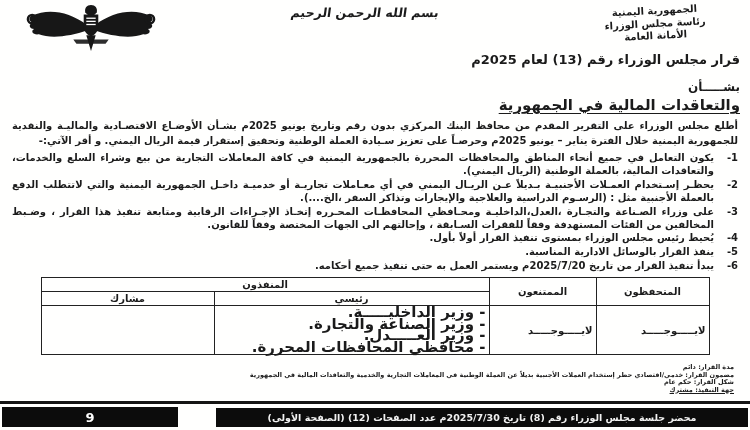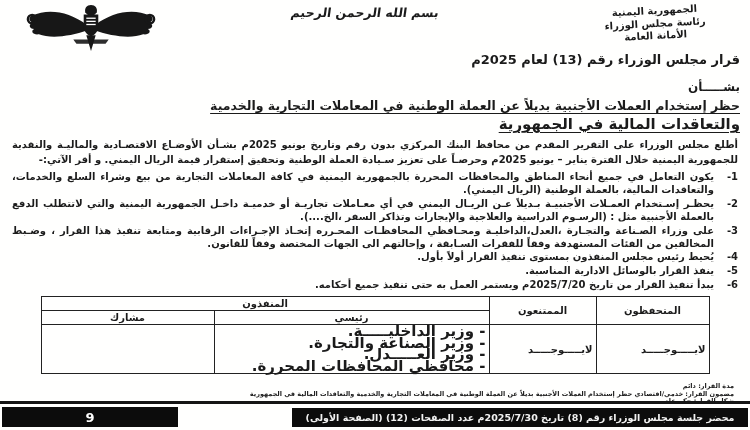--- a/index.html
+++ b/index.html
@@ -34,21 +34,21 @@
   table.vote th { font-weight:bold; text-align:center; height:14px; }
   td.noexist { font-size:10px; }
   td.plist { vertical-align:middle; padding:3px 40px 3px 4px; }
   td.plist div { font-size:15px; line-height:11.5px; white-space:nowrap; }
   
   .footnotes { margin:9px 6px 0 0; text-align:right; font-size:6.5px; line-height:7.5px; font-weight:bold; }
   .footnotes .fn4 { text-decoration:underline; }
   
   .bottom { position:absolute; left:0; right:0; bottom:1px; border-top:3px solid #151515; padding:3px 2px 2px 2px;
             display:flex; justify-content:space-between; align-items:center; background:#fffffe; }
-  .session-bar { width:456px; background:#0c0c0c; color:#f2f2f2; font-size:9.5px; text-align:center; padding:4px 2px; }
+  .session-bar { width:532px; background:#0c0c0c; color:#f2f2f2; font-size:9.5px; text-align:center; padding:4px 2px; }
   .pagebox { width:176px; margin-right:13px; background:#0c0c0c; color:#ffffff; font-size:13px; text-align:center; padding:2.5px 0; }
 </style>
 </head>
 <body>
 
 <div class="page">
 
   <div class="hdr">
     <div class="letterhead">
       <div>الجمهورية اليمنية</div>
@@ -73,42 +73,41 @@
           <rect x="121" y="34" width="18" height="2.5"></rect>
           <rect x="121" y="40" width="18" height="2.5"></rect>
         </g>
       </svg>
     </div>
   </div>
 
   <div class="title-block">
     <div class="t1">قرار مجلس الوزراء رقم (13) لعام 2025م</div>
     <div class="t2">بشـــــأن</div>
-    <div class="t3">حظر إستخدام العملات الأجنبية بديلاً عن العملة الوطنية في المعاملات التجارية والخدمية</div>
     <div class="t4">والتعاقدات المالية في الجمهورية</div>
   </div>
 
   <p class="intro">أطلع مجلس الوزراء على التقرير المقدم من محافظ البنك المركزي بدون رقم وتاريخ يونيو 2025م بشـأن الأوضـاع الاقتصـادية والماليـة والنقدية للجمهورية اليمنية خلال الفترة يناير – يونيو 2025م وحرصـاً على تعزيز سـيادة العملة الوطنية وتحقيق إستقرار قيمة الريال اليمني. و أقر الآتي:-</p>
 
   <div class="items">
     <div class="item">
       <span class="num">1-</span>
       <span class="txt">يكون التعامل في جميع أنحاء المناطق والمحافظات المحررة بالجمهورية اليمنية في كافة المعاملات التجارية من بيع وشراء السلع والخدمات، والتعاقدات المالية، بالعملة الوطنية (الريال اليمني).</span>
     </div>
     <div class="item">
       <span class="num">2-</span>
       <span class="txt">يحظـر إسـتخدام العمـلات الأجنبيـة بـديلاً عـن الريـال اليمني في أي معـاملات تجاريـة أو خدميـة داخـل الجمهورية اليمنية والتي لاتتطلب الدفع بالعملة الأجنبية مثل : (الرسـوم الدراسية والعلاجية والإيجارات وتذاكر السفر ،الخ....).</span>
     </div>
     <div class="item">
       <span class="num">3-</span>
       <span class="txt">على وزراء الصـناعة والتجـارة ،العدل،الداخليـة ومحـافظي المحافظـات المحـرره إتخـاذ الإجـراءات الرقابية ومتابعة تنفيذ هذا القرار ، وضـبط المخالفين من الفئات المستهدفة وفقاً للفقرات السـابقة ، وإحالتهم الى الجهات المختصة وفقاً للقانون.</span>
     </div>
     <div class="item">
       <span class="num">4-</span>
-      <span class="txt">يُحيط رئيس مجلس المنفذون بمستوى تنفيذ القرار أولاً بأول.</span>
+      <span class="txt">يُحيط رئيس مجلس الوزراء بمستوى تنفيذ القرار أولاً بأول.</span>
     </div>
     <div class="item">
       <span class="num">5-</span>
       <span class="txt">ينفذ القرار بالوسائل الادارية المناسبة.</span>
     </div>
     <div class="item">
       <span class="num">6-</span>
       <span class="txt">يبدأ تنفيذ القرار من تاريخ 2025/7/20م ويستمر العمل به حتى تنفيذ جميع أحكامه.</span>
     </div>
   </div>

